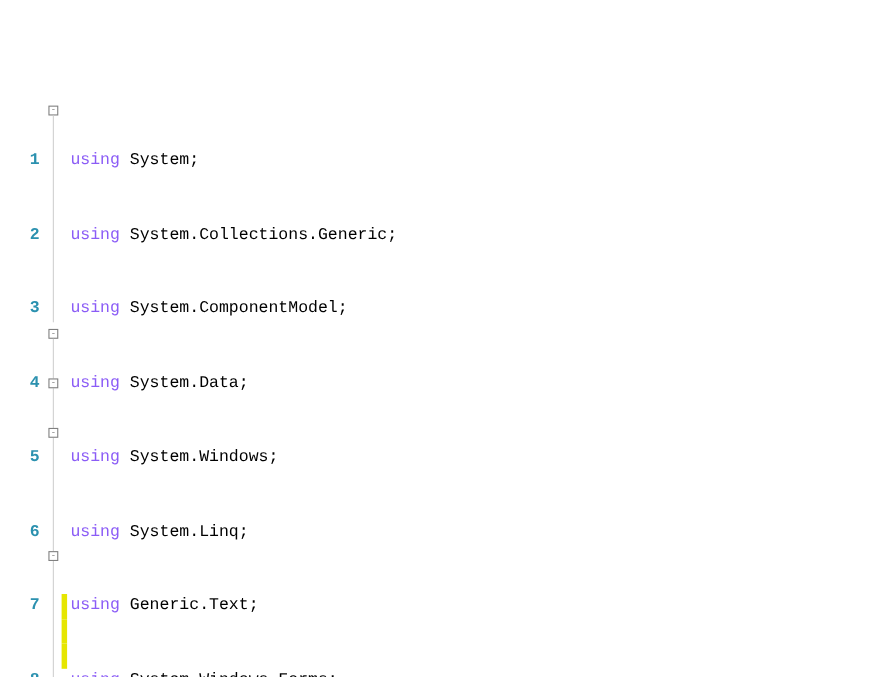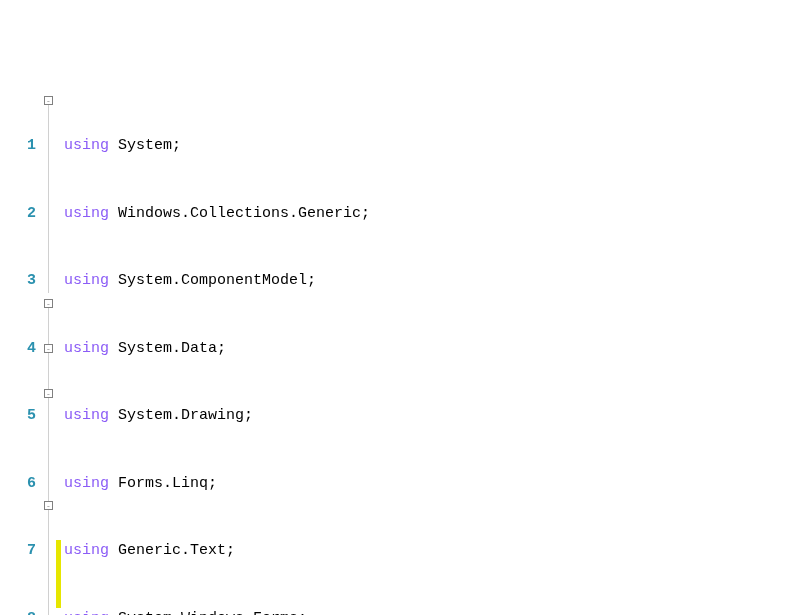--- a/index.html
+++ b/index.html
@@ -119,25 +119,25 @@
   </div>
 
   <div class="change-col">
     <div class="change-mark" style="top:450px"></div>
     <div class="change-mark" style="top:472.5px"></div>
     <div class="change-mark" style="top:495px"></div>
   </div>
 
   <div class="code">
     <div class="row"><span class="kw">using</span><span class="plain"> System;</span></div>
-    <div class="row"><span class="kw">using</span><span class="plain"> Windows.Collections.Generic;</span></div>
+    <div class="row"><span class="kw">using</span><span class="plain"> System.Collections.Generic;</span></div>
     <div class="row"><span class="kw">using</span><span class="plain"> System.ComponentModel;</span></div>
     <div class="row"><span class="kw">using</span><span class="plain"> System.Data;</span></div>
-    <div class="row"><span class="kw">using</span><span class="plain"> System.Drawing;</span></div>
-    <div class="row"><span class="kw">using</span><span class="plain"> Forms.Linq;</span></div>
+    <div class="row"><span class="kw">using</span><span class="plain"> System.Windows;</span></div>
+    <div class="row"><span class="kw">using</span><span class="plain"> System.Linq;</span></div>
     <div class="row"><span class="kw">using</span><span class="plain"> Generic.Text;</span></div>
     <div class="row"><span class="kw">using</span><span class="plain"> System.Windows.Forms;</span></div>
     
     
     
     
     
     
     
     

